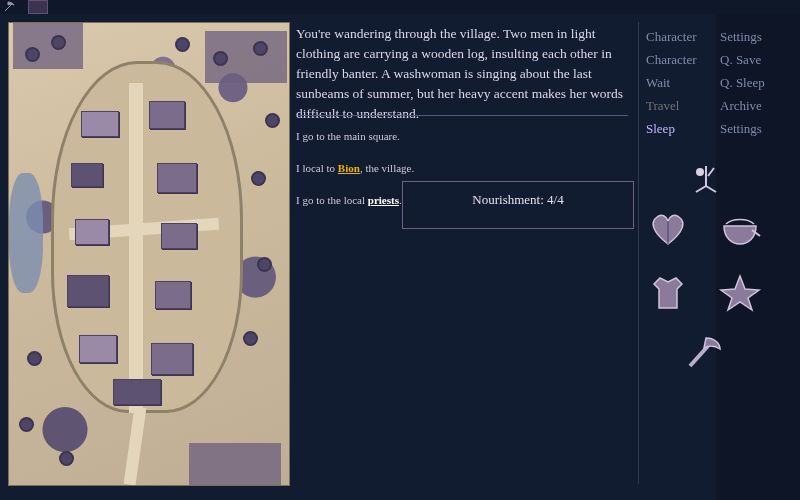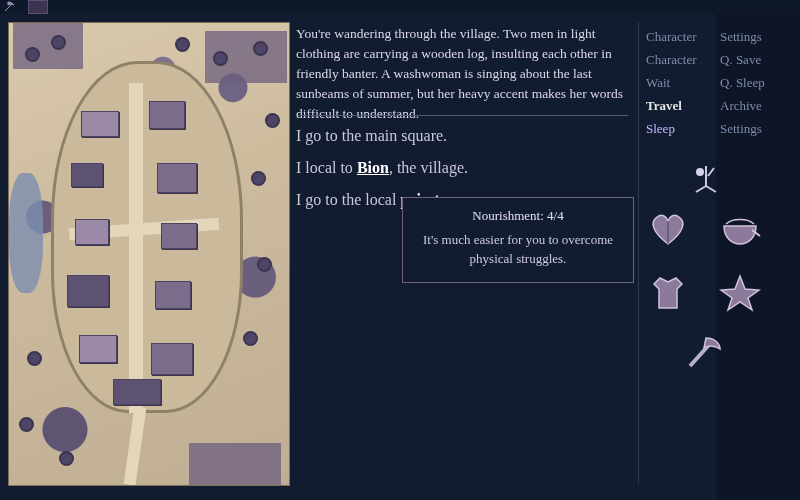--- a/index.html
+++ b/index.html
@@ -125,44 +125,44 @@
     left: 298px; top: 115px;
     width: 330px; height: 1px;
     background: #4b5c7d;
   }
   .choices {
     position: absolute;
     left: 296px; top: 126px;
     width: 336px;
   }
   .choice {
-    font-size: 16px;
+    font-size: 11px;
     line-height: 20px;
     color: #cdc7dc;
     margin: 0 0 12px 0;
     cursor: pointer;
   }
   .choice .kw {
-    color: #ffffff;
+    color: #eab308;
     font-weight: bold;
     text-decoration: underline;
   }
   .choice .kw-u {
     color: #ffffff;
     font-weight: bold;
     text-decoration: underline;
   }
   .choice.disabled {
     color: #5d6a86;
   }
 
   
   .tooltip {
     position: absolute;
-    left: 402px; top: 197px;
+    left: 402px; top: 181px;
     width: 232px;
     padding: 10px 12px 14px 12px;
     background: #121c31;
     border: 1px solid #6d5f86;
     box-sizing: border-box;
     text-align: center;
   }
   .tooltip-title {
     font-size: 13px;
     color: #e6e1f0;
@@ -195,22 +195,22 @@
     grid-template-columns: 74px 72px;
     row-gap: 5px;
   }
   .menu-item {
     font-size: 13px;
     line-height: 18px;
     color: #7f8caa;
     cursor: pointer;
   }
   .menu-item.active {
-    color: #e5e5e5;
-    font-weight: bold;
+    color: #737373;
+    font-weight: normal;
   }
   .menu-item.disabled {
     color: #4c5companies;
   }
   .menu-item.disabled { color: #c4b5fd; }
 
   
   .gear {
     position: absolute;
     left: 646px; top: 160px;
@@ -294,21 +294,20 @@
     <p class="choice">
       <span>I local to </span><span class="kw">Bion</span><span>, the village.</span>
     </p>
     <p class="choice">
       <span>I go to the local </span><span class="kw-u">priests</span><span>.</span>
     </p>
   </div>
 
   <div class="tooltip">
     <p class="tooltip-title">Nourishment: 4/4</p>
-    <p class="tooltip-body">It's much easier for you to overcome physical struggles.</p>
   </div>
 
   <div class="vsep"></div>
 
   <div class="menu">
     <div class="menu-item">Character</div>
     <div class="menu-item">Settings</div>
     <div class="menu-item">Character</div>
     <div class="menu-item">Q. Save</div>
     <div class="menu-item">Wait</div>

